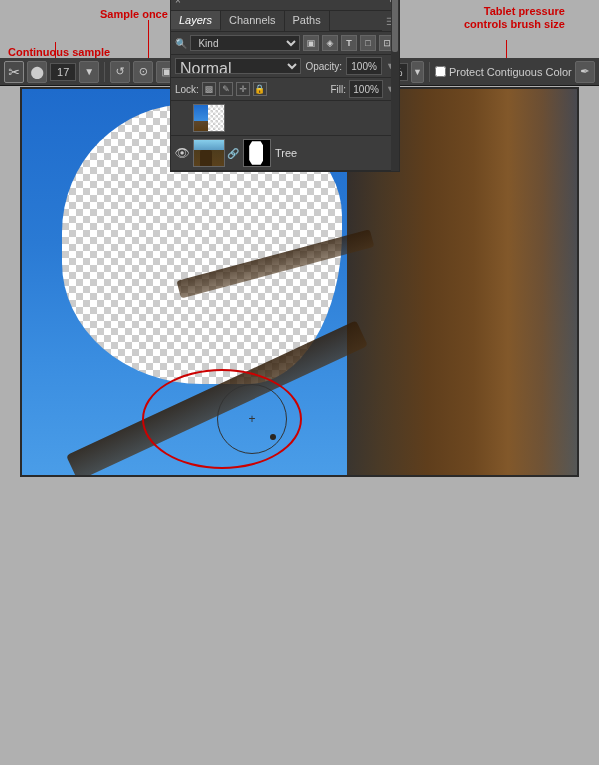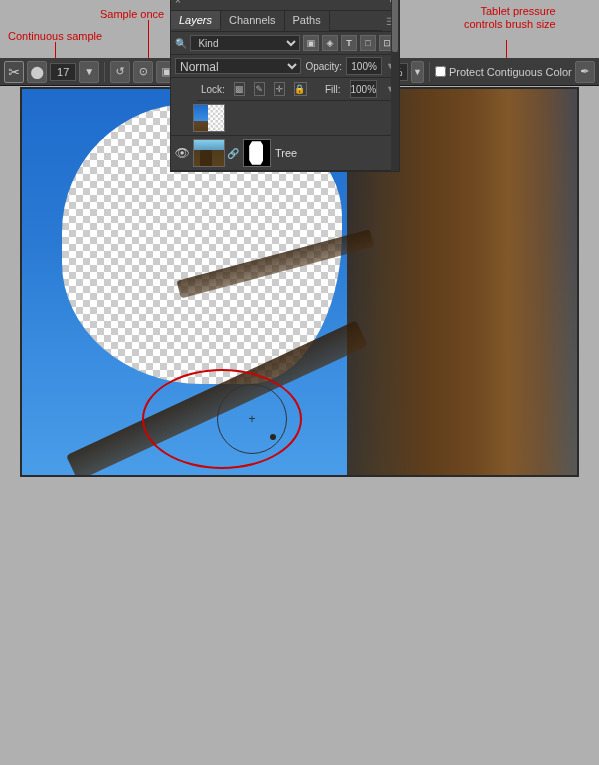--- a/index.html
+++ b/index.html
@@ -11,21 +11,21 @@
       font-size: 12px;
       overflow: hidden;
       position: relative;
     }
 
     
     .annotation {
       position: absolute;
       color: #cc0000;
       font-size: 11px;
-      font-weight: normal;
+      font-weight: bold;
       line-height: 1.2;
       pointer-events: none;
     }
 
     
     .toolbar {
       position: absolute;
       top: 58px;
       left: 0;
       right: 0;
@@ -225,34 +225,33 @@
       align-items: center;
       padding: 2px 4px;
       background: #3c3c3c;
       border-bottom: 1px solid #2a2a2a;
       gap: 4px;
     }
     .blend-select {
       background: #2a2a2a;
       border: 1px solid #555;
       color: #ccc;
-      font-size: 12px;
+      font-size: 16px;
       height: 16px;
       flex: 1;
     }
     .lock-row {
       display: flex;
       align-items: center;
       padding: 2px 4px;
       background: #3c3c3c;
       border-bottom: 1px solid #2a2a2a;
-      gap: 9px;
-      font-size: 10px;
-      color: #ccc;
-      margin-left: 26px;
+      gap: 3px;
+      font-size: 10px;
+      color: #ccc;
     }
     .lock-icon {
       width: 14px;
       height: 14px;
       border: 1px solid #666;
       display: flex;
       align-items: center;
       justify-content: center;
       font-size: 9px;
       color: #aaa;
@@ -328,21 +327,21 @@
     
     .ann-line {
       position: absolute;
       background: #cc0000;
       pointer-events: none;
     }
   </style>
 </head>
 <body>
 
-<div class="annotation" style="left:8px; top:30px;">
+<div class="annotation" style="left:8px; top:46px;">
   <span>Continuous sample</span>
 </div>
 
 <div class="annotation" style="left:100px; top:8px;">
   <span>Sample once</span>
 </div>
 
 <div class="annotation" style="left:180px; top:20px;">
   <span>Sample background swatch</span>
 </div>

